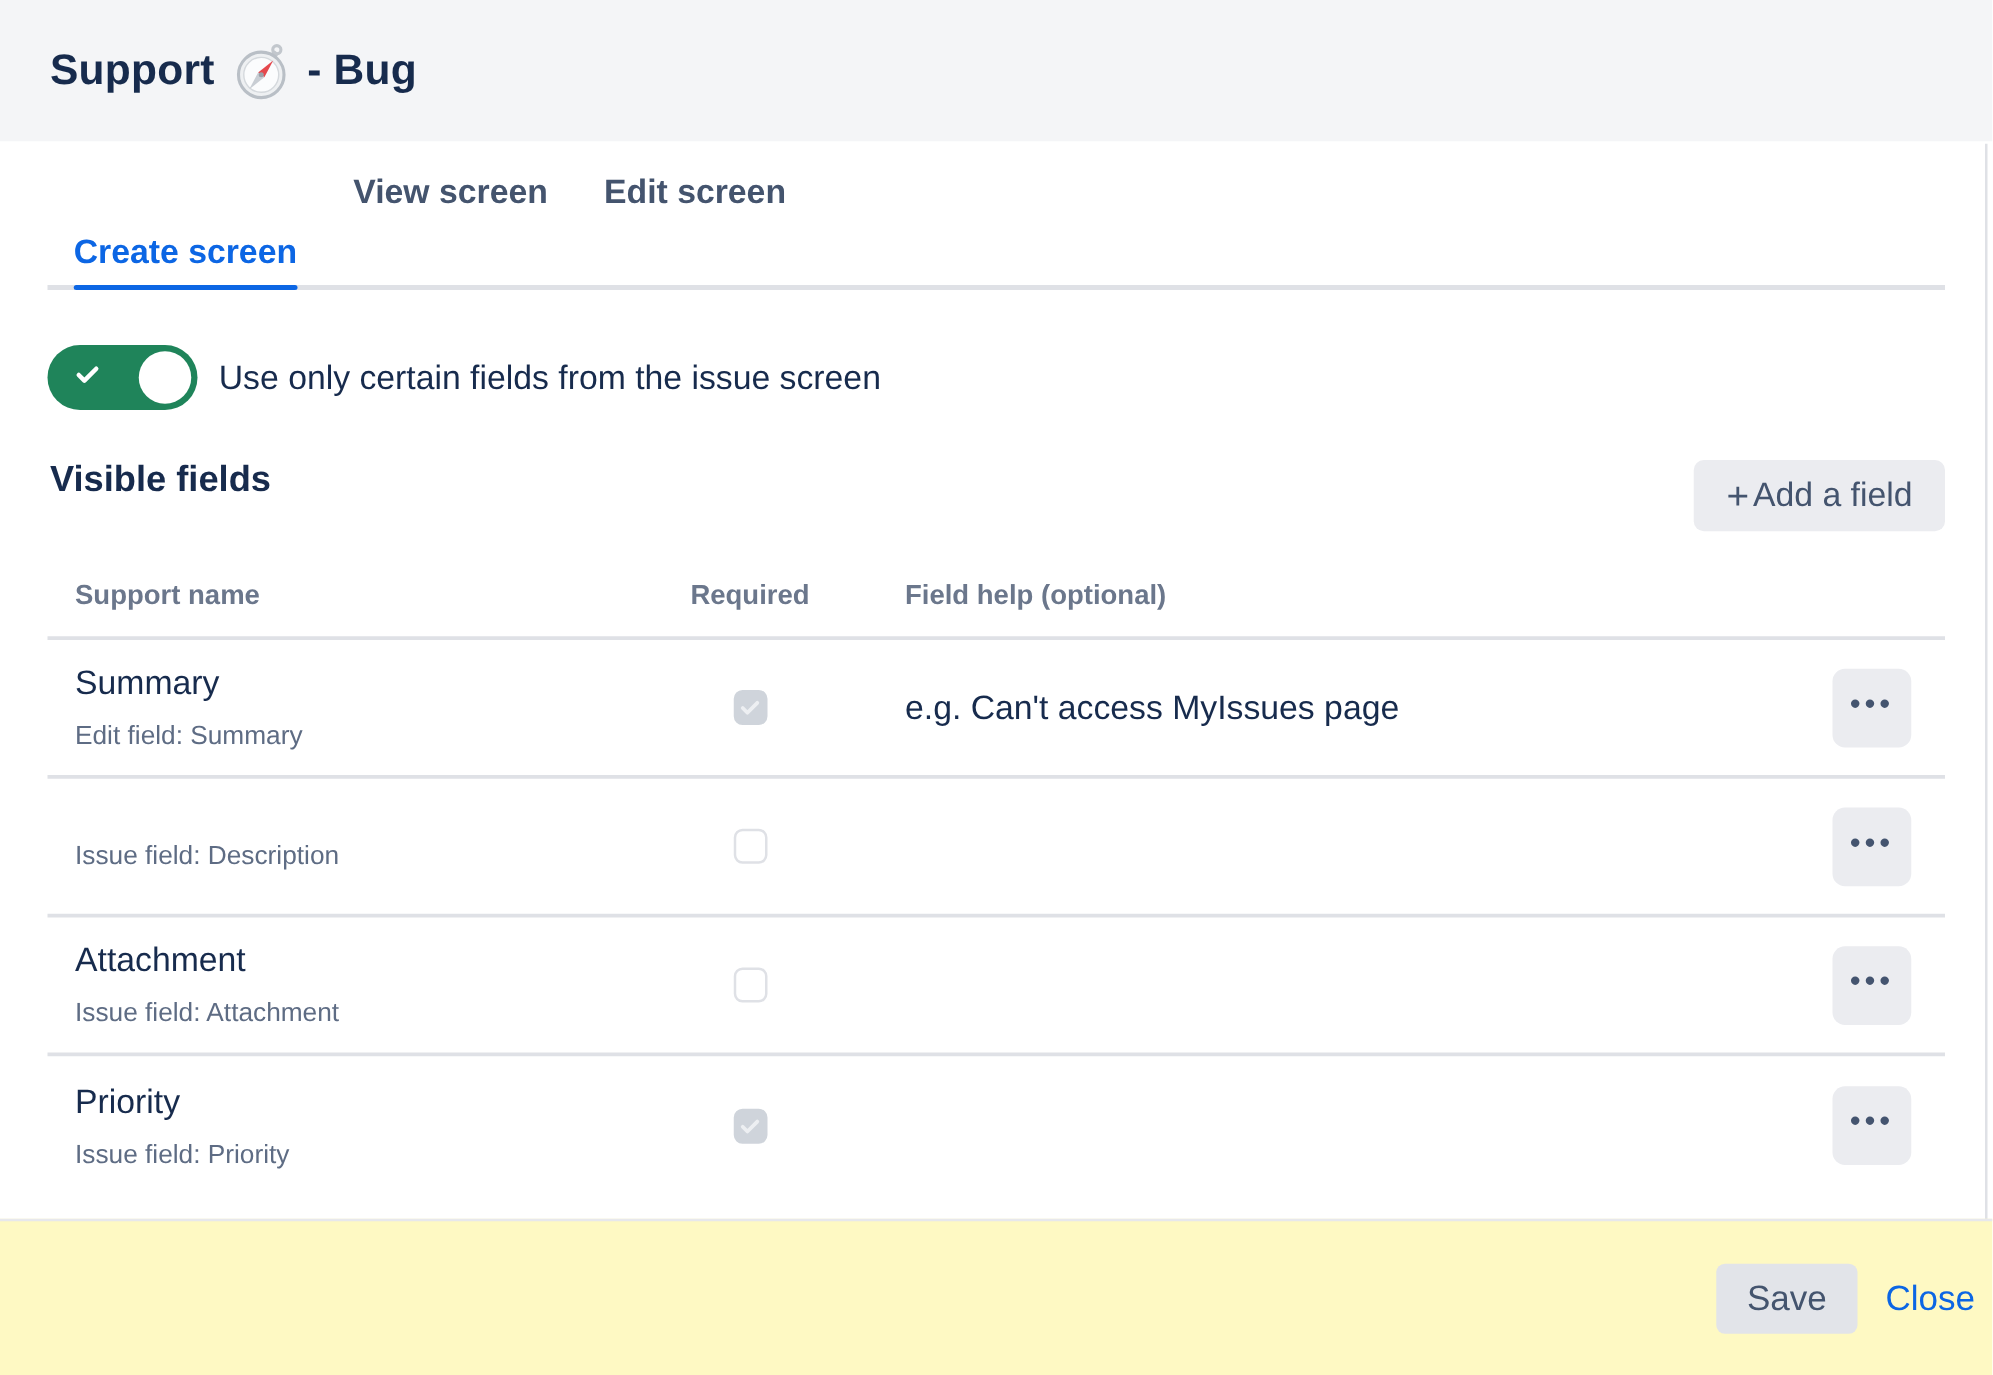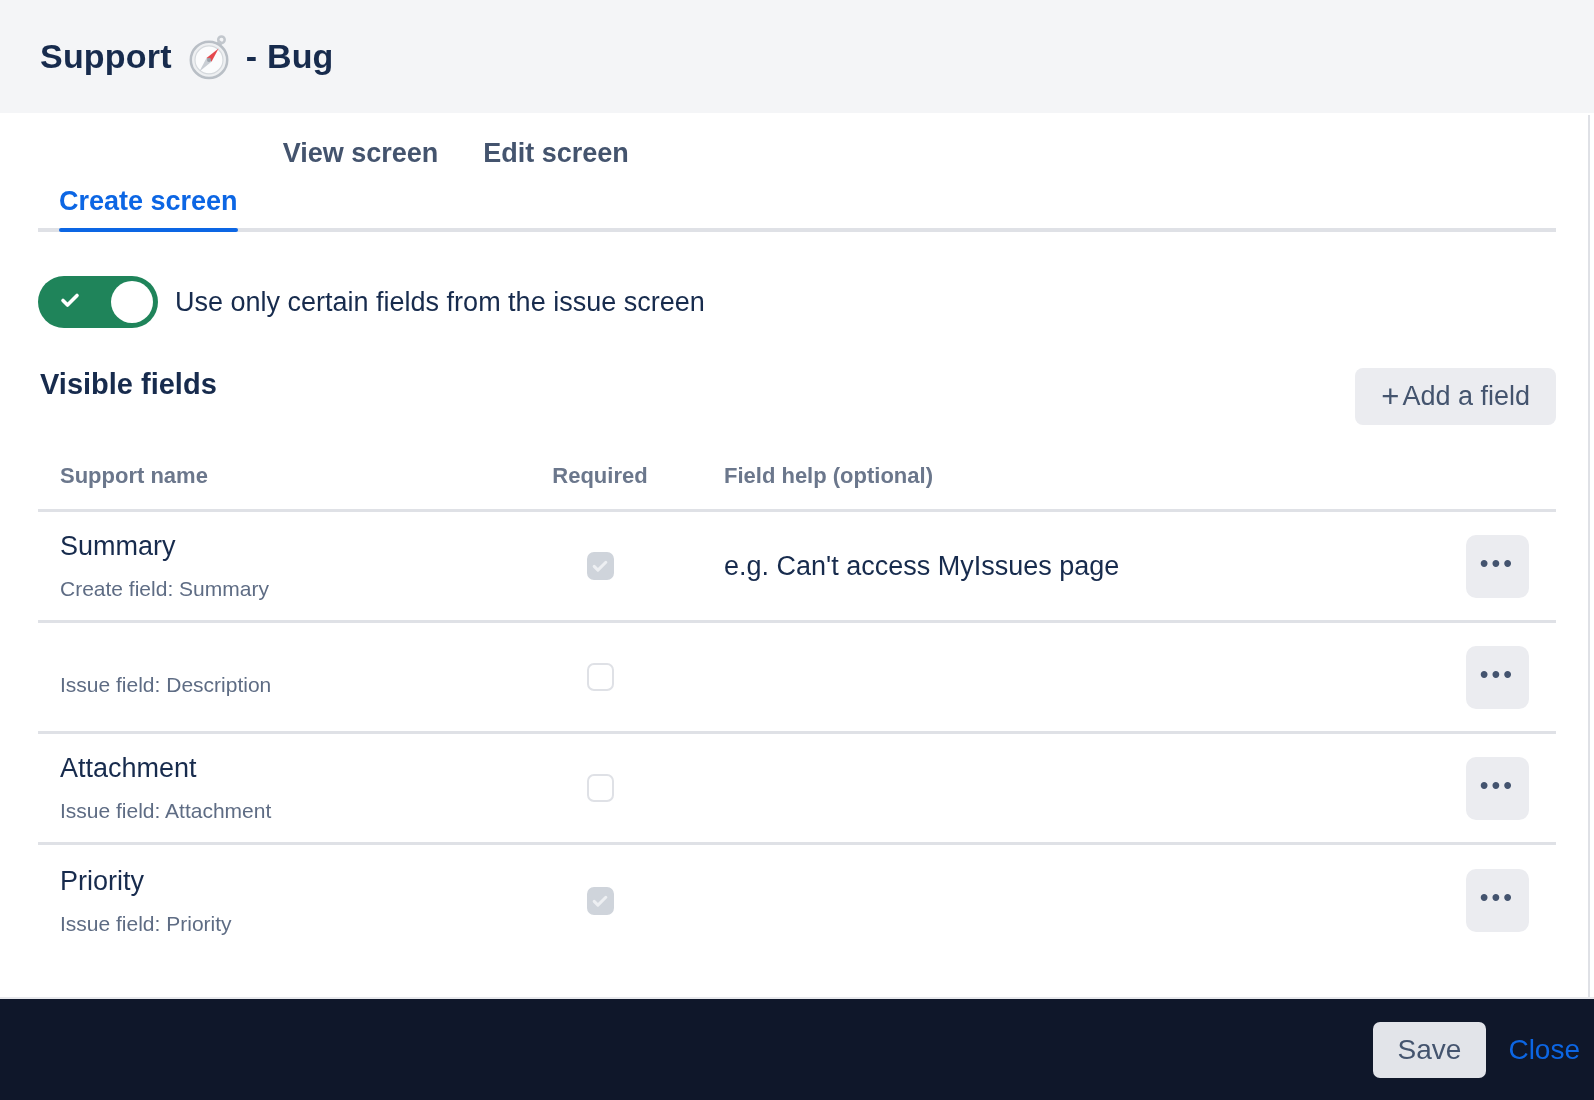--- a/index.html
+++ b/index.html
@@ -72,22 +72,22 @@
   .cb.checked { background:#CFD4DB; border-color:#CFD4DB; }
   .cb.disabled { cursor:default; }
   .fhelp { padding-left:72px; font-size:27px; color:#172B4D; }
   .more-btn { width:63px; height:63px; border:none; border-radius:10px;
     background:#EBECF0; color:#44546F; cursor:pointer;
     display:flex; align-items:center; justify-content:center; }
   .dots { font-size:25px; letter-spacing:3px; line-height:1; color:#44546F;
     transform:translateY(-3px); }
 
   
-  .modal-footer { position:absolute; left:0; right:0; bottom:0; height:103px;
-    background:#0f172a; border-top:2px solid #E7E8EC;
+  .modal-footer { position:absolute; left:0; right:0; bottom:0; height:125px;
+    background:#fef9c3; border-top:2px solid #E7E8EC;
     display:flex; align-items:center; justify-content:flex-end;
     padding-right:14px; gap:22px; }
   .save-btn { height:56px; padding:0 25px; border:none; border-radius:7px;
     background:#E2E4E9; color:#44546E; font-size:28px; font-weight:500;
     font-family:inherit; cursor:pointer; }
   .close-link { color:#0C66E4; font-size:28px; font-weight:500;
     text-decoration:none; cursor:pointer; }
 
   
   .right-divider { position:absolute; top:115px; bottom:102px; left:1588px;
@@ -144,21 +144,21 @@
     <div class="thead">
       <div>Support name</div>
       <div class="th-required">Required</div>
       <div class="th-help">Field help (optional)</div>
       <div></div>
     </div>
 
     <div class="frow">
       <div>
         <div class="fname">Summary</div>
-        <div class="fsub">Create field: Summary</div>
+        <div class="fsub">Edit field: Summary</div>
       </div>
       <div class="cb-wrap">
         <span class="cb checked disabled">
           <svg width="20" height="20" viewBox="0 0 24 24">
               <path d="M5 12.5l4.5 4.5L19 7.5" stroke="#EDEFF2" stroke-width="3.6" fill="none" stroke-linecap="round" stroke-linejoin="round"></path>
             </svg>
         </span>
       </div>
       <div class="fhelp">e.g. Can't access MyIssues page</div>
       <button class="more-btn">

